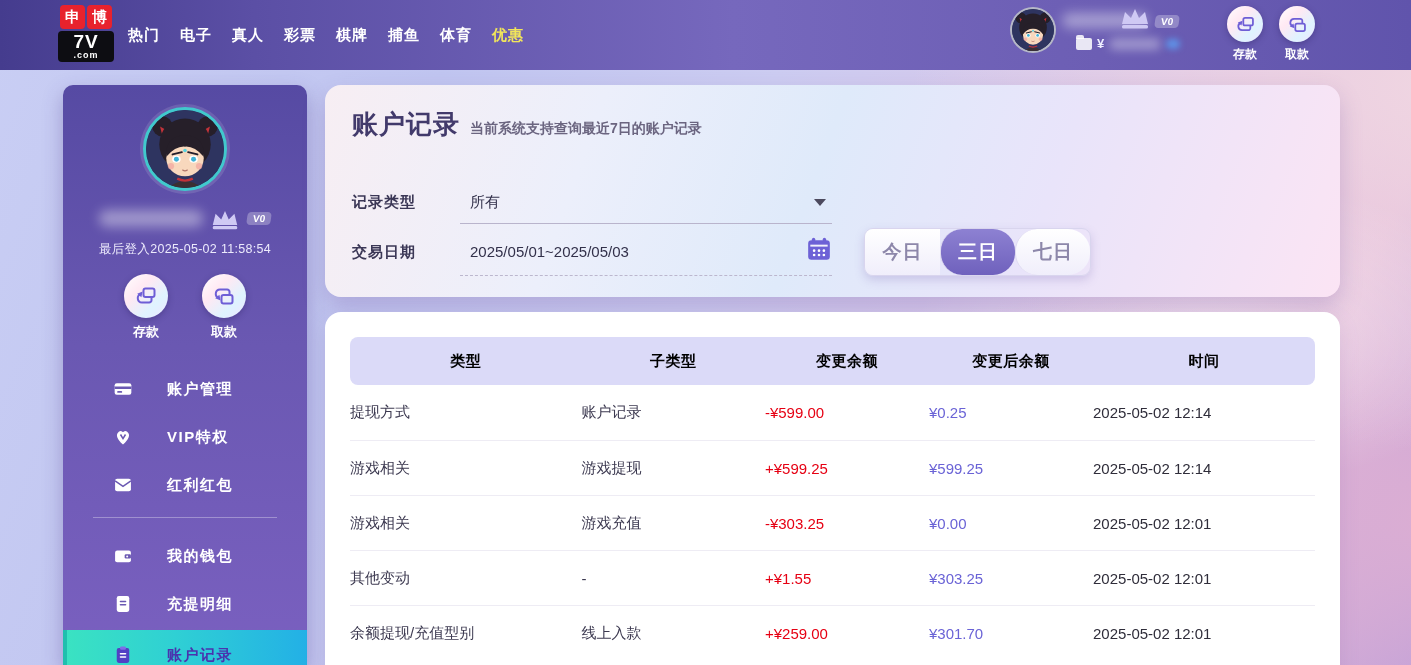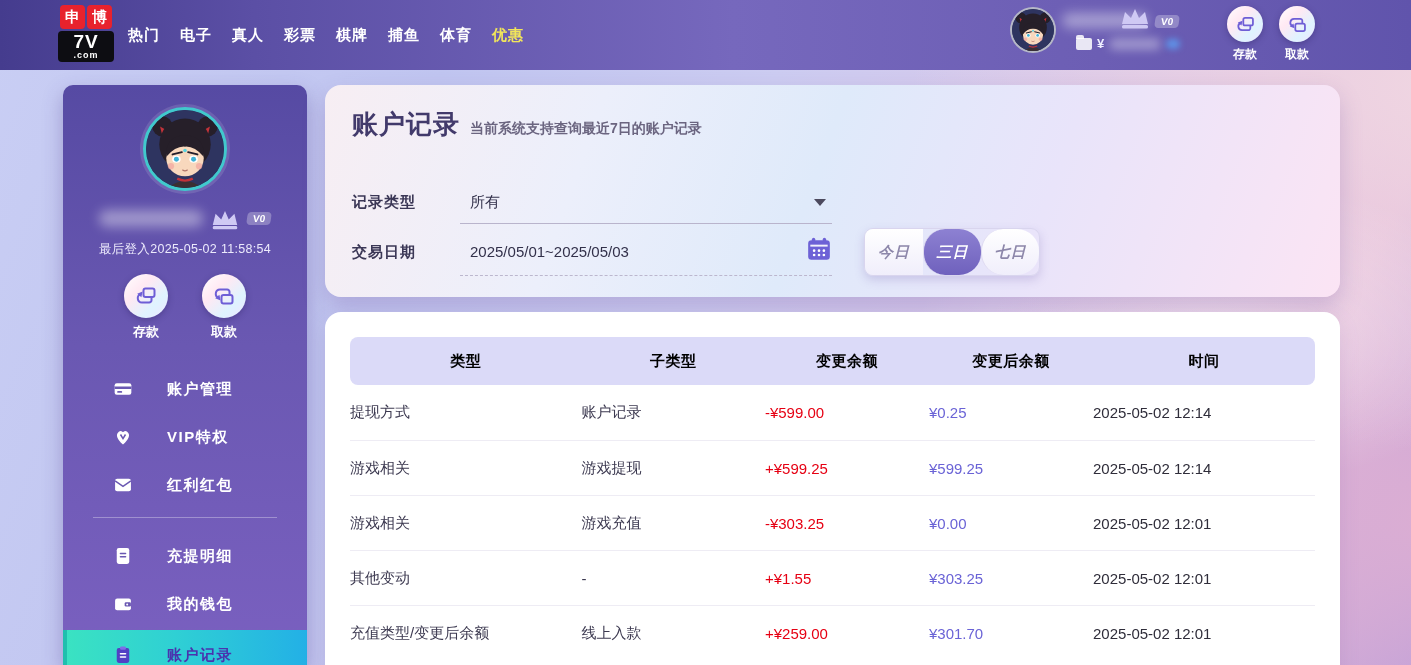--- a/index.html
+++ b/index.html
@@ -87,23 +87,23 @@
   .f-value{ position:absolute; left:145px; font-size:15px; color:#32304a; }
   .lab1{ top:108px; } .val1{ top:108px; }
   .line1{ position:absolute; left:135px; top:138px; width:372px; border-top:1px solid #b9b4cc; }
   .caret{ position:absolute; left:489px; top:114px; width:0; height:0;
     border-left:6px solid transparent; border-right:6px solid transparent; border-top:7px solid #4c4a5e; cursor:pointer; }
   .lab2{ top:158px; } .val2{ top:158px; }
   .line2{ position:absolute; left:135px; top:190px; width:372px; border-top:1px dashed #bcb7ce; }
   .cal{ position:absolute; left:481px; top:151px; width:26px; height:26px; cursor:pointer; }
   .seg{ position:absolute; left:539px; top:143px; display:flex; border-radius:9px; overflow:hidden;
     border:1px solid #d9d5ee; box-shadow:0 4px 10px rgba(120,100,180,0.25); }
-  .seg-btn{ width:58px; height:46px; display:flex; align-items:center; justify-content:center;
-    font-size:15px; font-weight:700; letter-spacing:1px; color:#8d87aa; cursor:pointer;
-    background:linear-gradient(180deg,#ffffff 0%,#f0eefb 100%);font-style:italic; }
+  .seg-btn{ width:75px; height:46px; display:flex; align-items:center; justify-content:center;
+    font-size:19px; font-weight:700; letter-spacing:1px; color:#8d87aa; cursor:pointer;
+    background:linear-gradient(180deg,#ffffff 0%,#f0eefb 100%); }
   .seg-btn + .seg-btn{ border-left:1px solid #dedaf0;border-radius:22px; }
   .seg-btn.active{ background:linear-gradient(180deg,#8d81d2 0%,#6f61bd 100%); color:#ffffff; }
 
   
   .card{ position:absolute; left:325px; top:312px; width:1015px; height:390px; border-radius:16px;
     background:#ffffff; box-shadow:0 8px 20px rgba(130,100,170,0.18); }
   .tgrid{ display:grid; grid-template-columns:24% 19% 17% 17% 23%; align-items:center; }
   .thead{ margin:25px 25px 0; height:48px; background:#dbdaf8; border-radius:8px; }
   .th{ text-align:center; font-size:15px; font-weight:700; color:#000000; letter-spacing:0.5px; }
   .trow{ margin:0 25px; height:55px; }
@@ -266,33 +266,33 @@
         <svg width="20" height="20" viewBox="0 0 24 24">
           <rect x="2.5" y="4.5" width="19" height="15" rx="2.5" fill="#fff"></rect>
           <path d="M2.5 7 L12 13.5 L21.5 7" stroke="#6a58b2" stroke-width="1.8" fill="none"></path>
         </svg>
         <span>红利红包</span>
       </div>
       <div class="menu-divider"></div>
       <div class="group2">
         <div class="menu-item">
           <svg width="20" height="20" viewBox="0 0 24 24">
+            <rect x="2.5" y="5.5" width="19" height="14" rx="2.5" fill="#fff"></rect>
+            <rect x="14" y="10" width="7.5" height="5" rx="1.5" fill="#6a58b2"></rect>
+            <circle cx="17" cy="12.5" r="1.2" fill="#fff"></circle>
+          </svg>
+          <span>我的钱包</span>
+        </div>
+        <div class="menu-item">
+          <svg width="20" height="20" viewBox="0 0 24 24">
             <rect x="4.5" y="2.5" width="15" height="19" rx="2.5" fill="#fff"></rect>
             <rect x="8" y="8" width="8" height="1.8" rx="0.9" fill="#6a58b2"></rect>
             <rect x="8" y="12" width="8" height="1.8" rx="0.9" fill="#6a58b2"></rect>
           </svg>
           <span>充提明细</span>
-        </div>
-        <div class="menu-item">
-          <svg width="20" height="20" viewBox="0 0 24 24">
-            <rect x="2.5" y="5.5" width="19" height="14" rx="2.5" fill="#fff"></rect>
-            <rect x="14" y="10" width="7.5" height="5" rx="1.5" fill="#6a58b2"></rect>
-            <circle cx="17" cy="12.5" r="1.2" fill="#fff"></circle>
-          </svg>
-          <span>我的钱包</span>
         </div>
         <div class="menu-item active">
           <svg width="20" height="20" viewBox="0 0 24 24">
             <rect x="4.5" y="3.5" width="15" height="18" rx="2.5" fill="#5240c4"></rect>
             <rect x="8.5" y="1.8" width="7" height="4" rx="1.5" fill="#7e6ce8"></rect>
             <rect x="8" y="9.5" width="8" height="1.8" rx="0.9" fill="#fff"></rect>
             <rect x="8" y="13.5" width="8" height="1.8" rx="0.9" fill="#fff"></rect>
           </svg>
           <span>账户记录</span>
         </div>
@@ -367,21 +367,21 @@
       <div class="td time">2025-05-02 12:01</div>
     </div>
     <div class="tgrid trow">
       <div class="td">其他变动</div>
       <div class="td">-</div>
       <div class="td pos">+¥1.55</div>
       <div class="td after">¥303.25</div>
       <div class="td time">2025-05-02 12:01</div>
     </div>
     <div class="tgrid trow">
-      <div class="td">充值类型/变更后余额</div>
+      <div class="td">余额提现/充值型别</div>
       <div class="td">线上入款</div>
       <div class="td pos">+¥259.00</div>
       <div class="td after">¥301.70</div>
       <div class="td time">2025-05-02 12:01</div>
     </div>
   </div>
 
 </div>
 
 </body></html>

